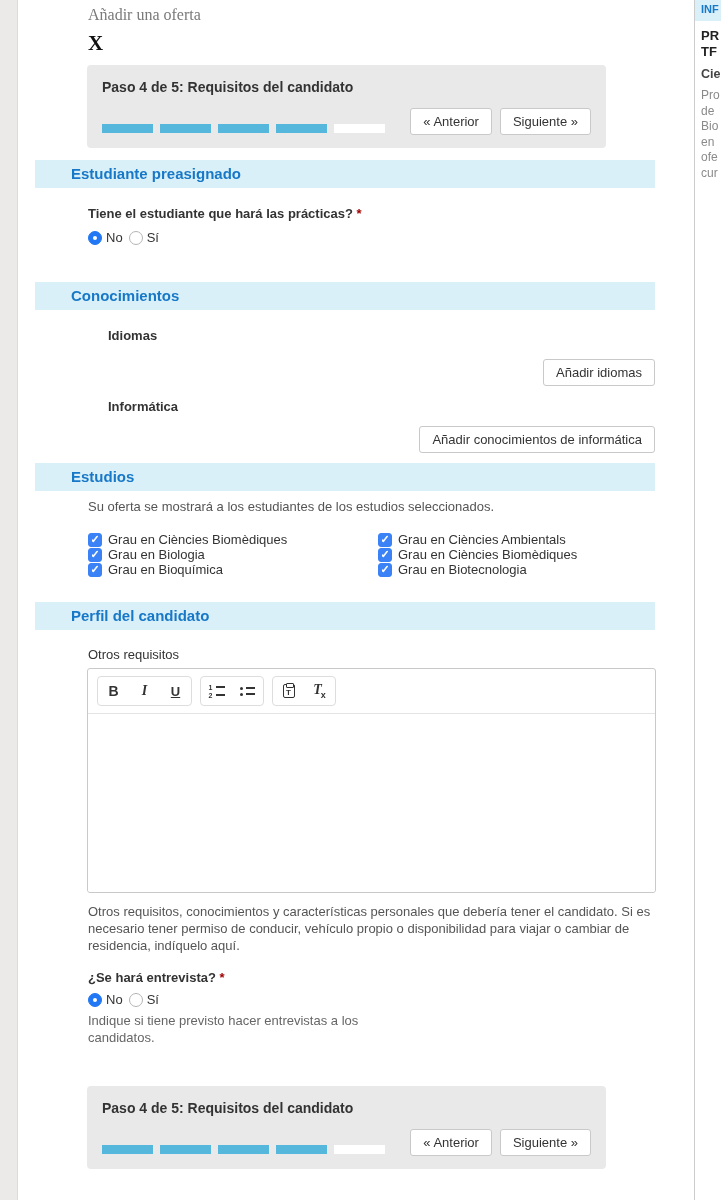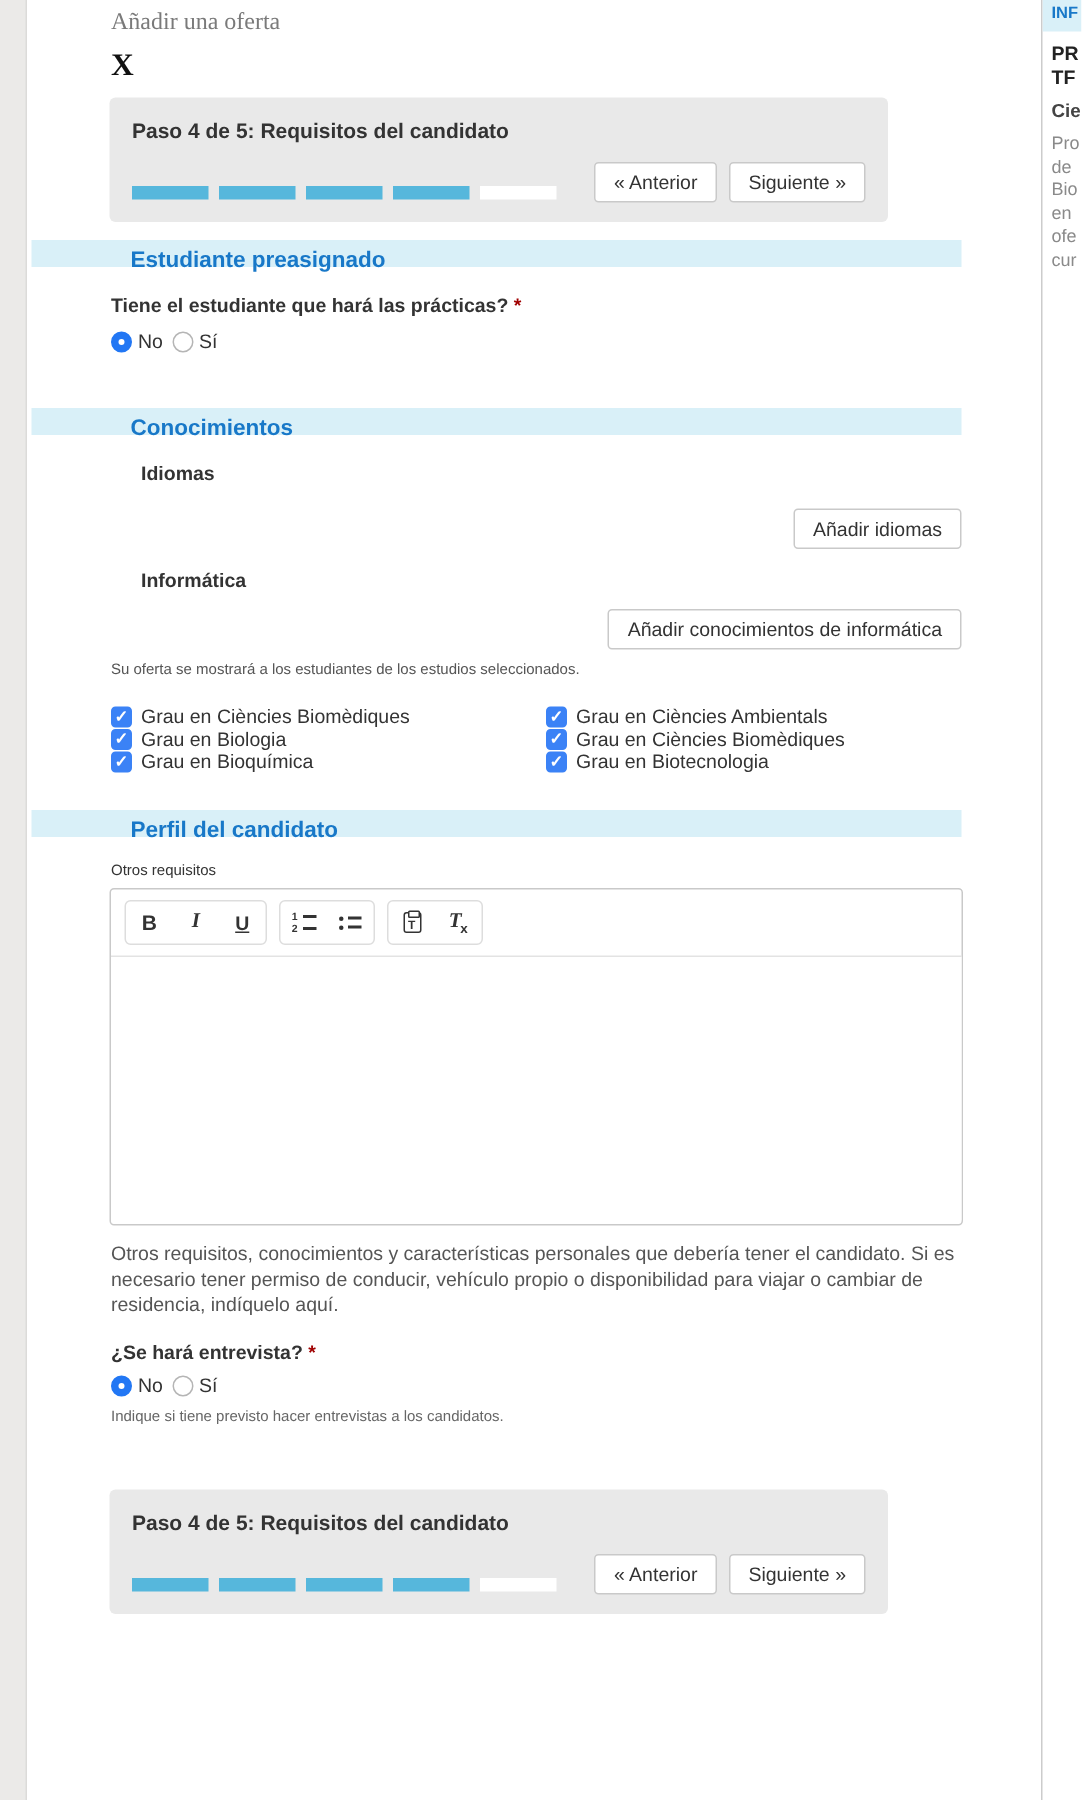--- a/index.html
+++ b/index.html
@@ -3,21 +3,21 @@
 <meta charset="utf-8">
 <style>
   * { box-sizing: border-box; margin: 0; padding: 0; }
   html,body { width:721px; height:1200px; }
   body {
     font-family: "Liberation Sans", sans-serif;
     font-size: 13px; color:#333; background:#fff; position:relative; overflow:hidden;
   }
   .left-strip { position:absolute; left:0; top:0; width:18px; height:1200px;
     background:#ebeae8; border-right:1px solid #dcdbd9; }
-  .main { position:absolute; left:19px; top:0; width:675px; height:1200px; background:#fff; }
+  .main { position:absolute; left:33px; top:0; width:675px; height:1200px; background:#fff; }
   .sidebar { position:absolute; left:694px; top:0; width:27px; height:1200px;
     background:#fff; border-left:1px solid #cccccc; overflow:hidden; }
 
   .panel { margin-left:2px; width:620px; padding-top:6px; }
   .inset { margin-left:53px; }
 
   .breadcrumb { font-family:"Liberation Serif", serif; font-size:16px; color:#7a7a7a; margin-left:53px; }
   .page-title { font-family:"Liberation Serif", serif; font-size:21px; font-weight:bold; color:#111;
     margin-left:53px; margin-top:7px; }
 
@@ -25,38 +25,38 @@
     padding:14px 15px 13px 15px; }
   .stepbox-title { font-size:14px; font-weight:bold; color:#333; }
   .steprow { display:flex; align-items:flex-end; justify-content:space-between; margin-top:13px; }
   .segments { display:flex; gap:7px; padding-bottom:2px; }
   .seg { width:51px; height:9px; background:#ffffff; }
   .seg.done { background:#56b7dc; }
   .nav-buttons { display:flex; gap:8px; }
   .btn { display:inline-block; background:#fff; border:1px solid #c9c9c9; border-radius:3px;
     padding:5px 12px; font-size:13px; color:#333; cursor:pointer; white-space:nowrap;text-align:right; }
 
-  .band { margin-top:12px; height:18px; line-height:28px; background:#d9f0f8;
-    color:#1878c8; font-weight:bold; font-size:15px; padding-left:66px; }
+  .band { margin-top:12px; height:28px; line-height:28px; background:#d9f0f8;
+    color:#1878c8; font-weight:bold; font-size:15px; padding-left:36px; }
 
   .question { margin-top:18px; font-size:13px; font-weight:bold; color:#333; }
   .req { color:#a00000; }
   .radio-row { display:flex; align-items:center; margin-top:9px; }
   .radio-option { display:flex; align-items:center; margin-right:6px; cursor:pointer; }
   .radio-circle { width:14px; height:14px; border-radius:50%; background:#fff;
     border:1px solid #b5b5b5; margin-right:4px; position:relative; flex:0 0 auto; }
   .radio-option.checked .radio-circle { background:#2277f4; border-color:#2277f4; }
   .radio-option.checked .radio-circle::after { content:""; position:absolute; left:4px; top:4px;
     width:4px; height:4px; border-radius:50%; background:#fff; }
   .radio-label { font-size:13px;text-align:right; }
 
   .sublabel { margin-top:18px; font-weight:bold; font-size:13px;padding-left:20px; }
   .row-right { display:flex; justify-content:flex-end; margin-top:14px; }
 
-  .help { color:#555; font-size:10px; }
+  .help { color:#555; font-size:13px; }
 
   .check-grid { margin-left:53px; margin-top:18px; display:grid;
     grid-template-columns:290px 1fr; }
   .check-item { display:flex; align-items:center; cursor:pointer; }
   .checkbox { width:14px; height:14px; border-radius:3px; border:1px solid #b5b5b5;
     background:#fff; margin-right:6px; position:relative; flex:0 0 auto; }
   .check-item.checked .checkbox { background:#3b82f6; border-color:#3b82f6; }
   .check-item.checked .checkbox::after { content:"✓"; position:absolute; left:0; top:0;
     width:100%; height:100%; color:#fff; font-size:11px; font-weight:bold;
     display:flex; align-items:center; justify-content:center; }
@@ -148,20 +148,21 @@
     <div class="row-right" style="margin-top:16px;">
       <span class="btn">Añadir idiomas</span>
     </div>
     <div class="inset">
       <div class="sublabel" style="margin-top:13px;">Informática</div>
     </div>
     <div class="row-right" style="margin-top:12px;">
       <span class="btn">Añadir conocimientos de informática</span>
     </div>
 
+    <div class="band" style="margin-top:10px;">Estudios</div>
     <div class="inset">
       <div class="help" style="margin-top:8px;">Su oferta se mostrará a los estudiantes de los estudios seleccionados.</div>
     </div>
     <div class="check-grid">
       <span class="check-item checked">
         <span class="checkbox"></span>
         <span>Grau en Ciències Biomèdiques</span>
       </span>
       <span class="check-item checked">
         <span class="checkbox"></span>

